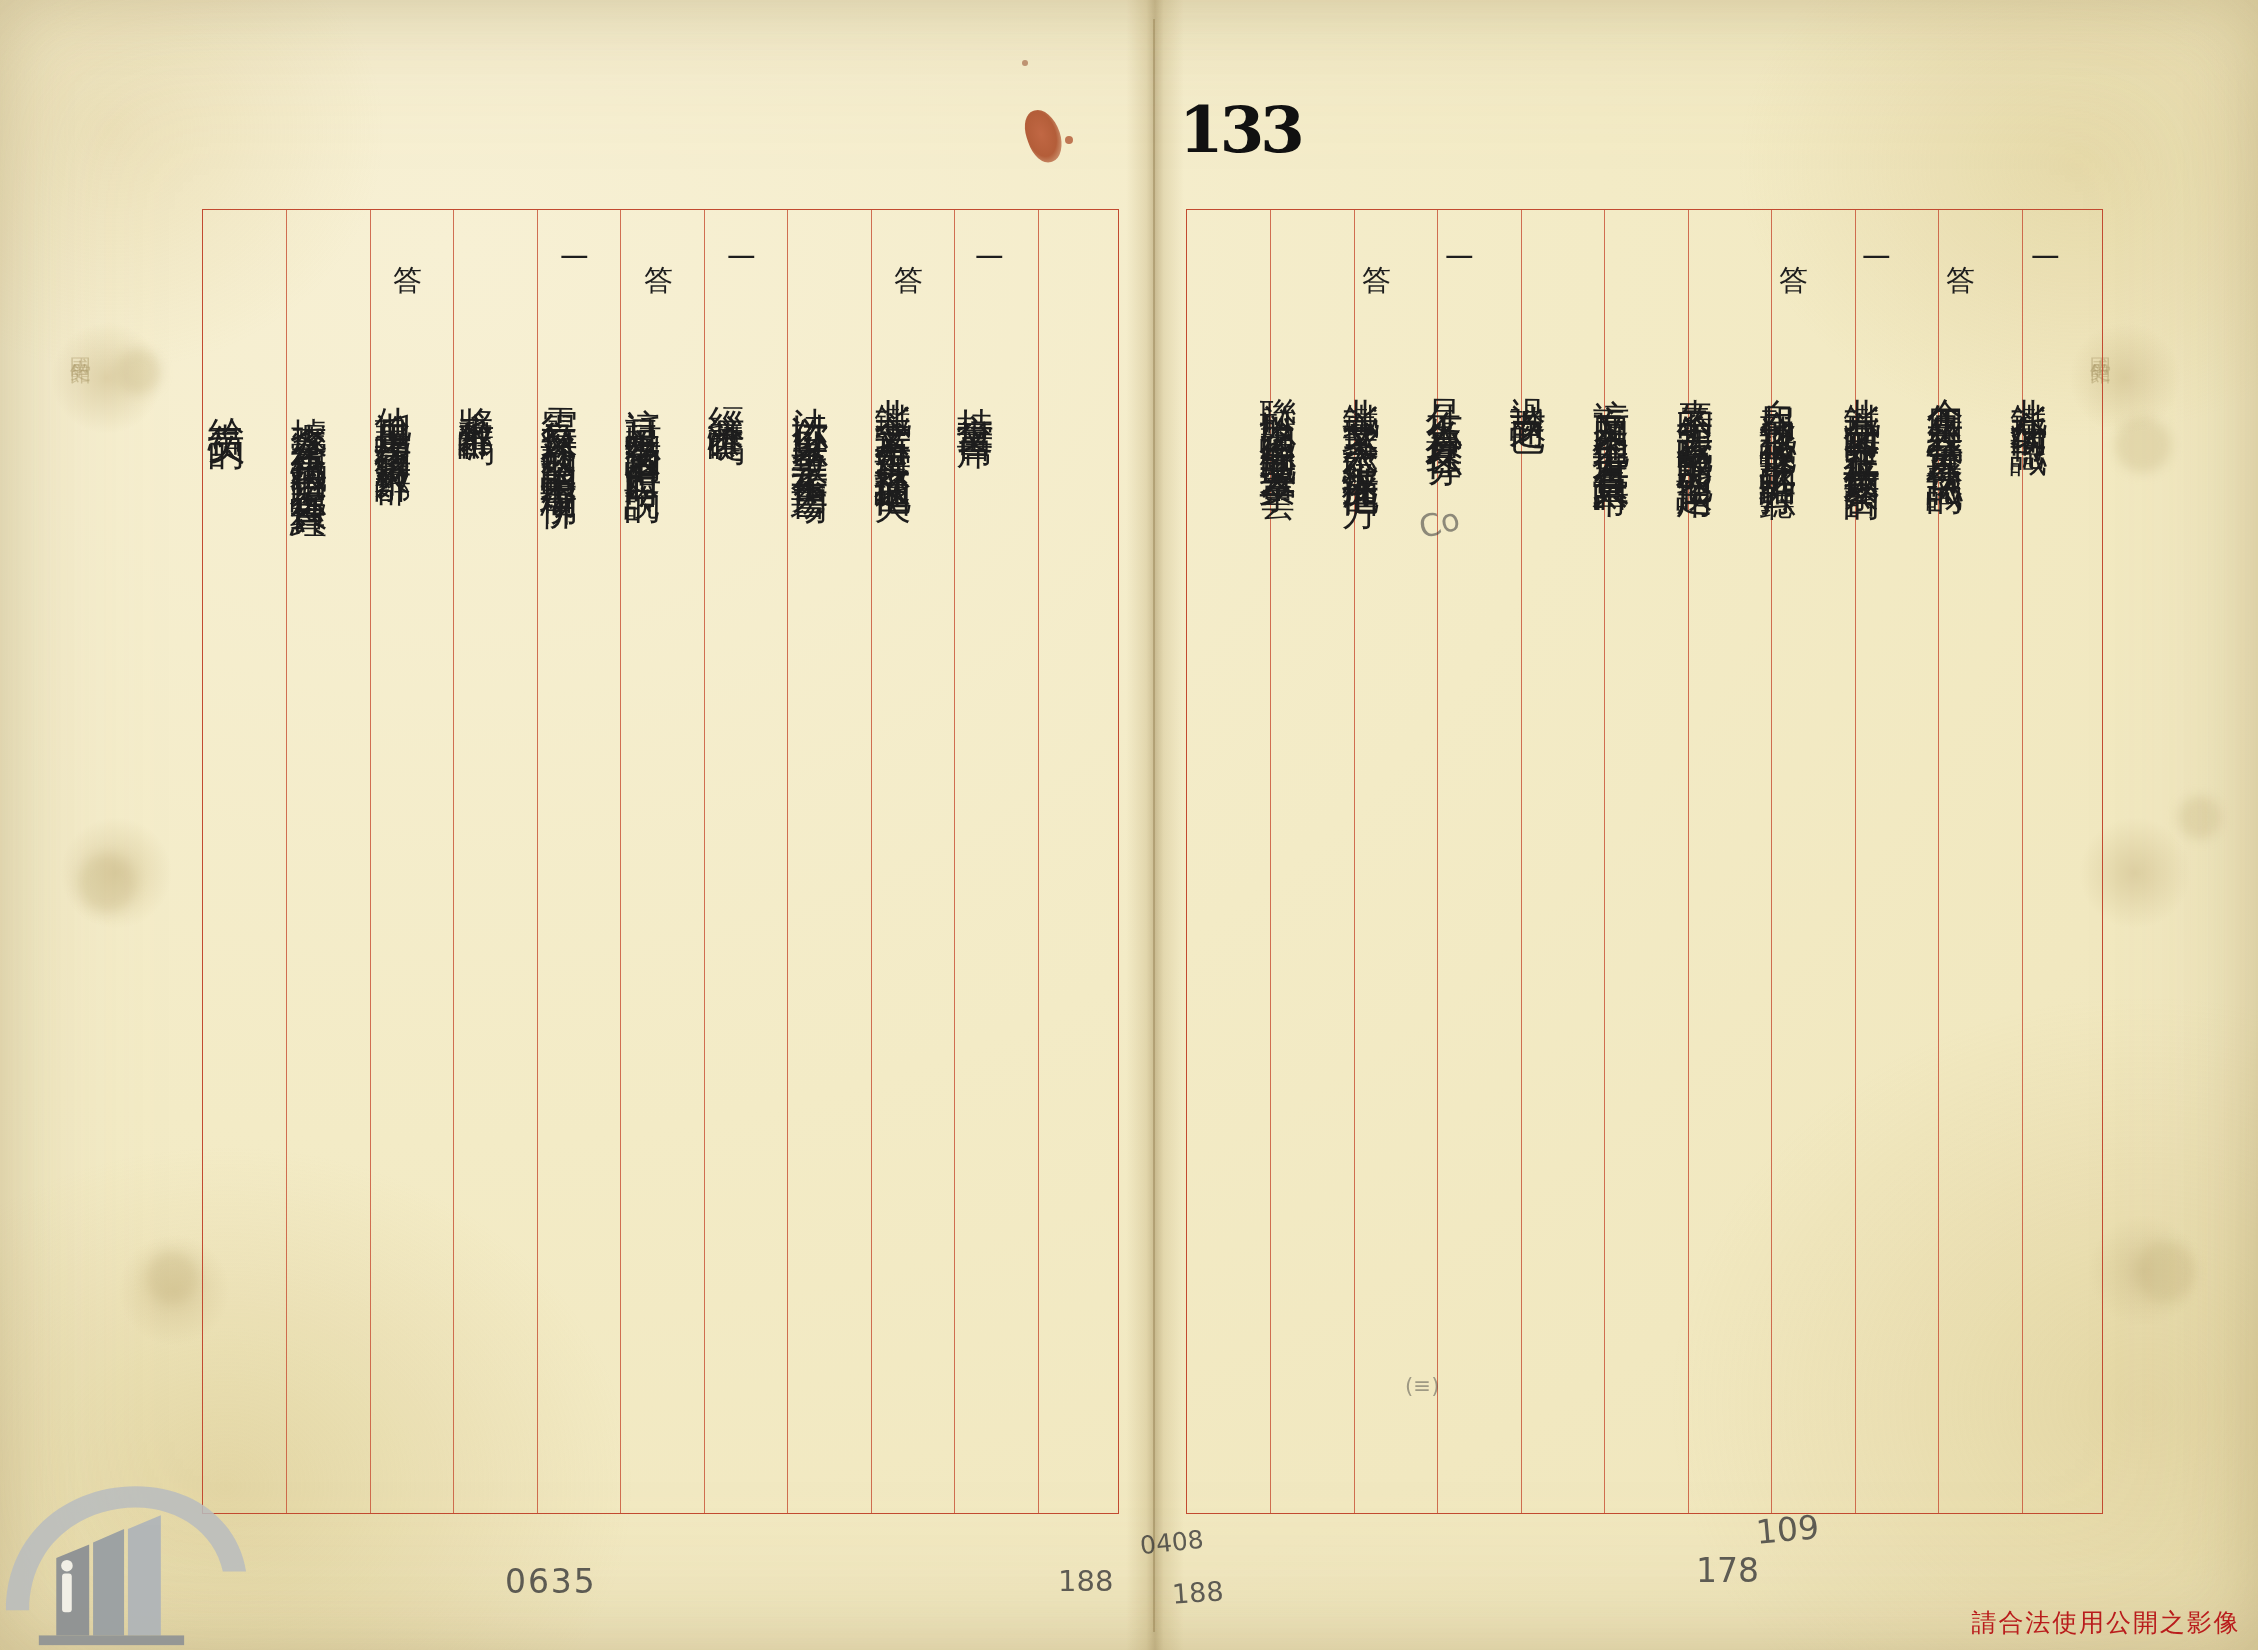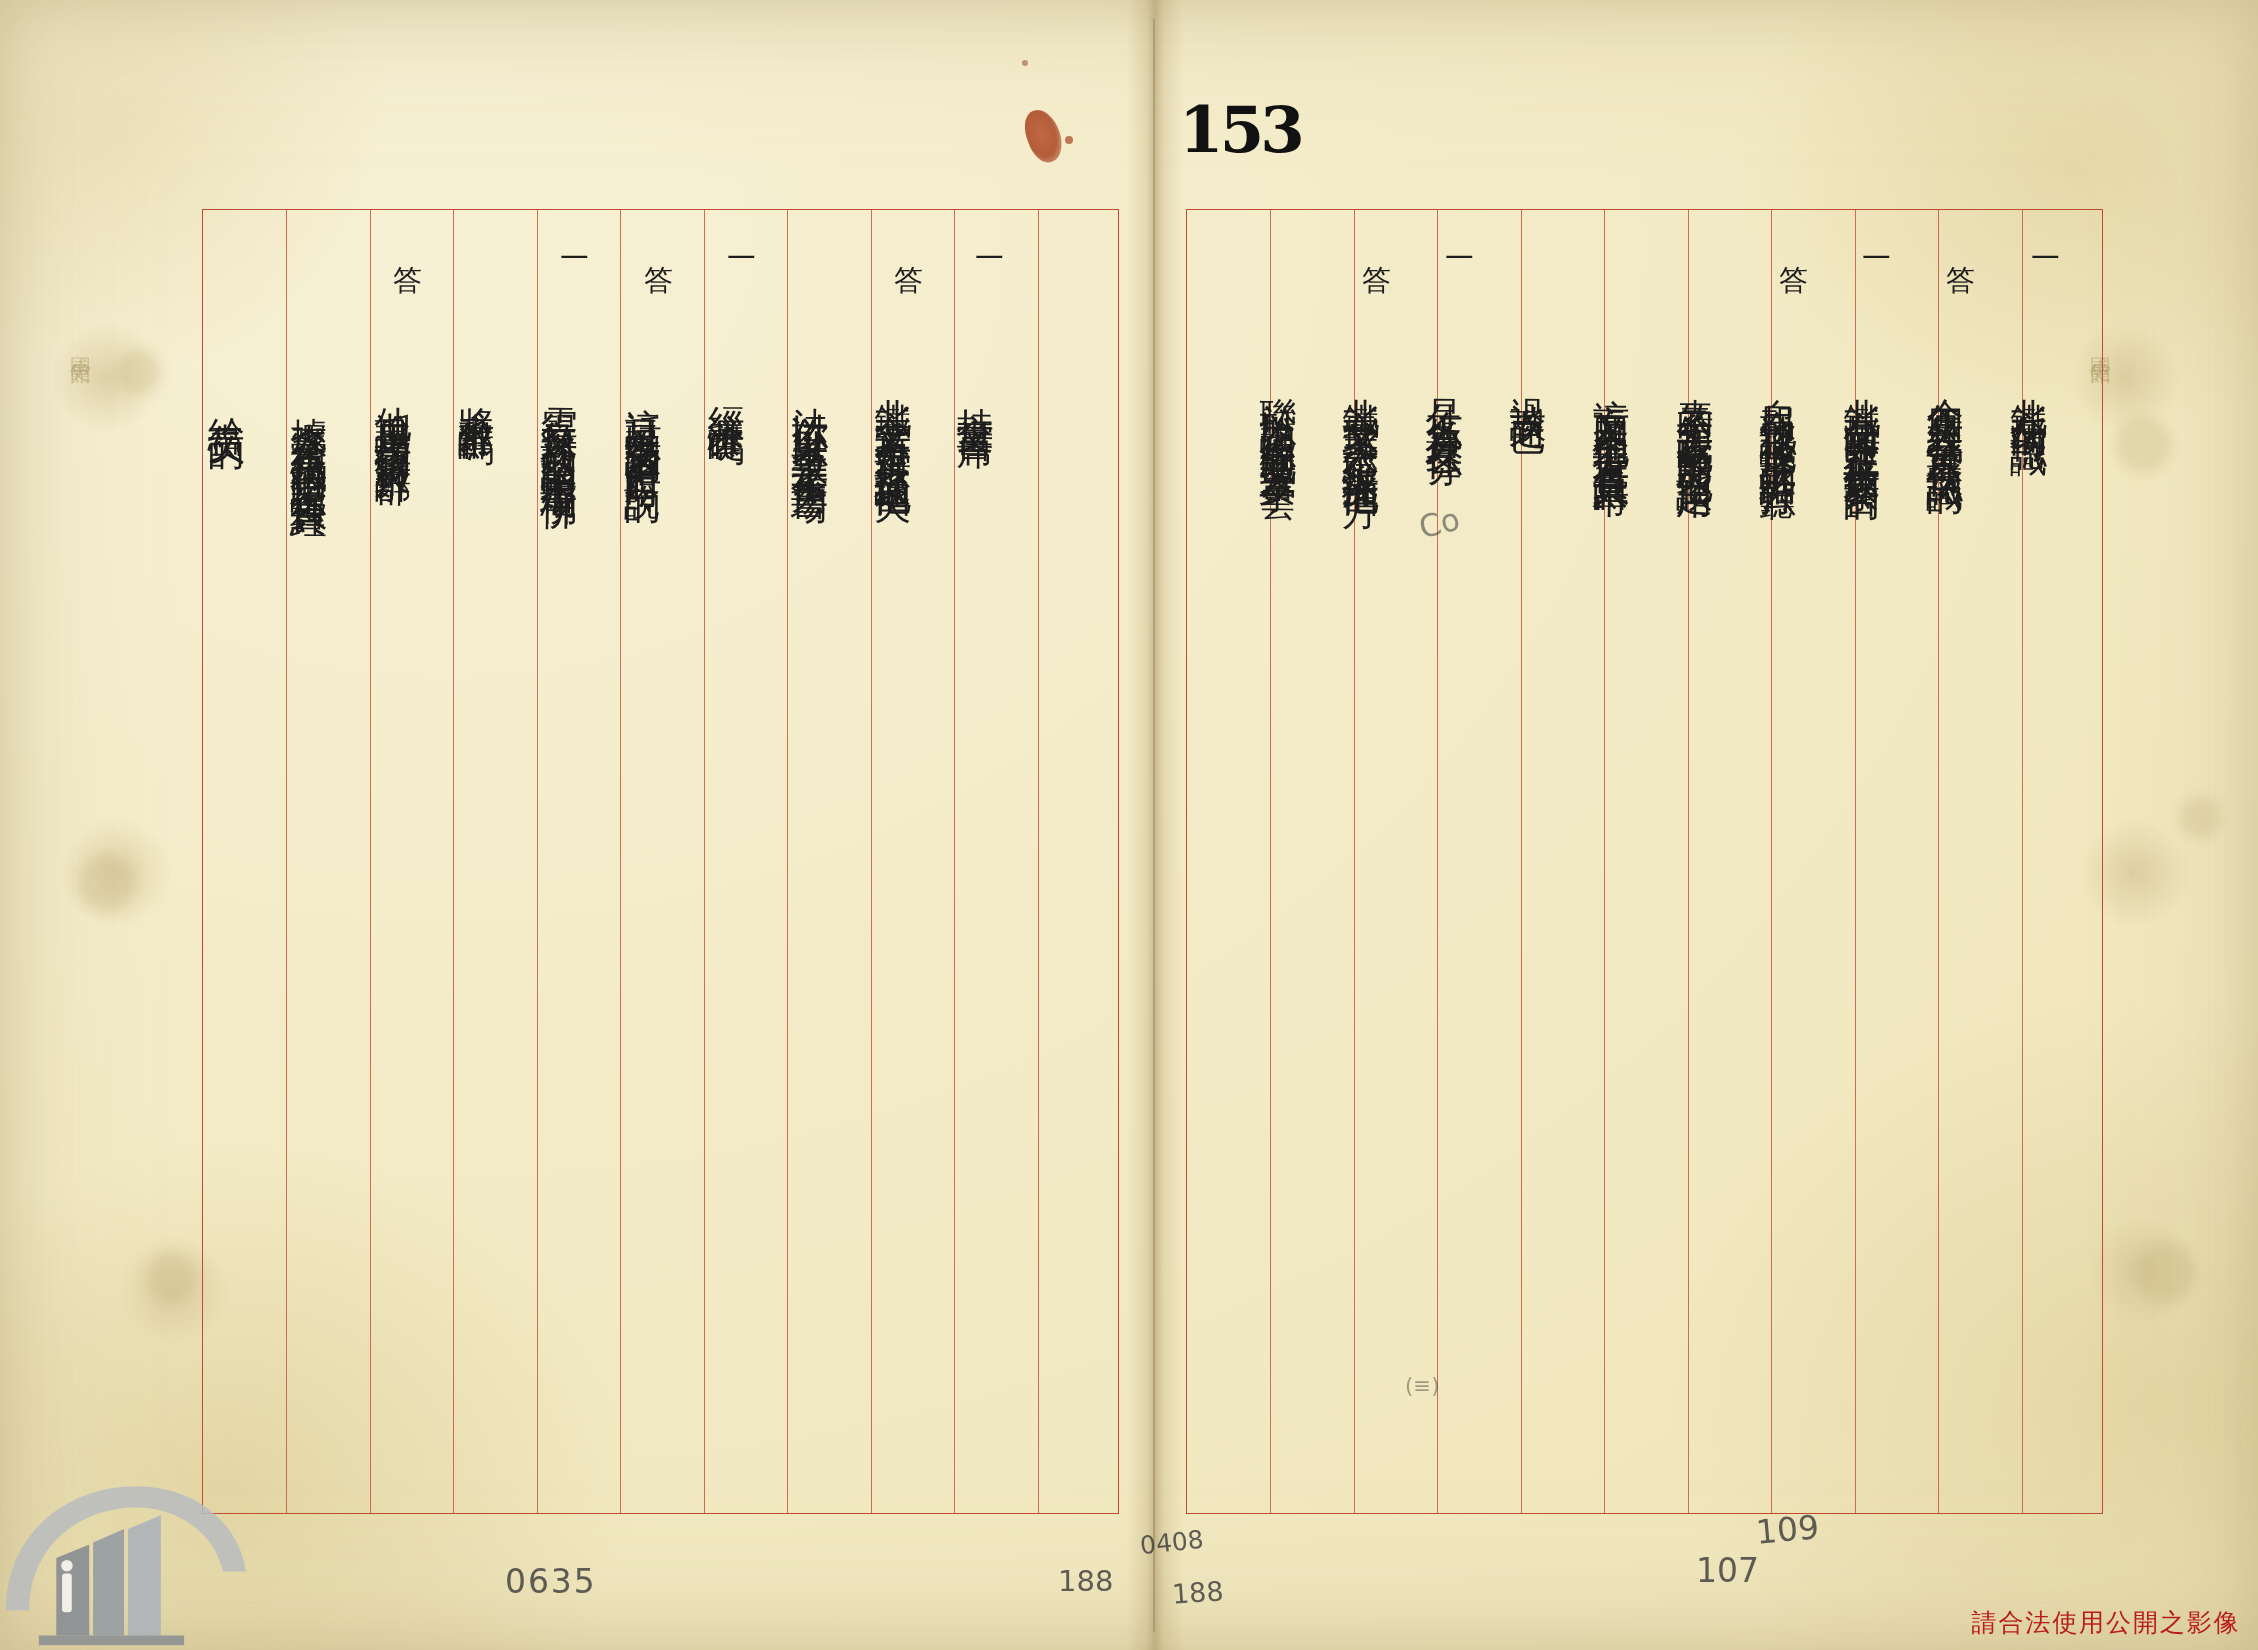--- a/index.html
+++ b/index.html
@@ -236,21 +236,21 @@
   <div class="emboss" style="left:116px;  top:1232px; width:116px; height:116px;"></div>
   <div class="emboss" style="left:2086px; top:1213px; width:116px; height:116px;"></div>
 
   <div class="gutter"></div>
   <div class="gutter-line"></div>
   <div class="edge-shadow"></div>
 
   <div class="ink-blot"></div>
   <div class="ink-dot"></div>
   <div class="ink-speck"></div>
-  <div class="page-number">153</div>
+  <div class="page-number">133</div>
 
   <div class="frame left">
     <div class="vline" style="left:83px;"></div>
     <div class="vline" style="left:167px;"></div>
     <div class="vline" style="left:250px;"></div>
     <div class="vline" style="left:334px;"></div>
     <div class="vline" style="left:417px;"></div>
     <div class="vline" style="left:501px;"></div>
     <div class="vline" style="left:584px;"></div>
     <div class="vline" style="left:668px;"></div>
@@ -320,21 +320,21 @@
   <div class="col big" style="left:375px; top:378px; transform:rotate(.4deg);">他說是用書場招待將來辭郡</div>
 
   <div class="col big" style="left:291px; top:388px; transform:rotate(.5deg);">據李營合給合鍋鐵的信說是你負責經</div>
 
   <div class="col big" style="left:208px; top:388px; transform:rotate(.4deg);">給责员的</div>
 
   <div class="pencil num-left">0635</div>
   <div class="pencil num-188">188</div>
   <div class="pencil num-0408">0408</div>
   <div class="pencil num-188b">188</div>
-  <div class="pencil num-107">107</div>
+  <div class="pencil num-107">178</div>
   <div class="pencil num-109">109</div>
   <div class="pencil mark-co">Co</div>
   <div class="pencil mark-small">(≡)</div>
 
   <div class="logo">
     <svg width="252" height="184" viewBox="0 0 260 190" xmlns="http://www.w3.org/2000/svg">
       <path d="M6 150 C6 70 70 22 140 22 C200 22 246 58 254 110 L230 110 C222 72 186 44 140 44 C84 44 30 82 30 150 Z" fill="#b9bcbe" opacity="0.85"></path>
       <g fill="#8d9194" opacity="0.95">
         <path d="M58 96 L92 82 L92 176 L58 176 Z"></path>
         <path d="M96 80 L128 66 L128 176 L96 176 Z" fill="#9aa0a3"></path>

